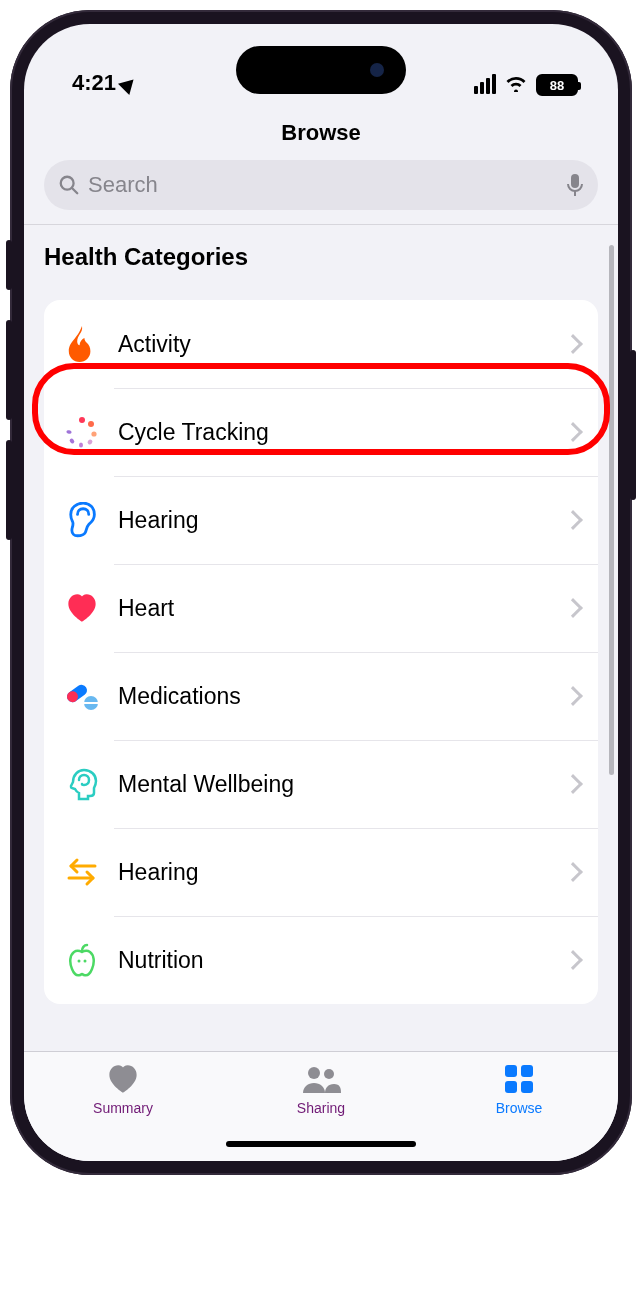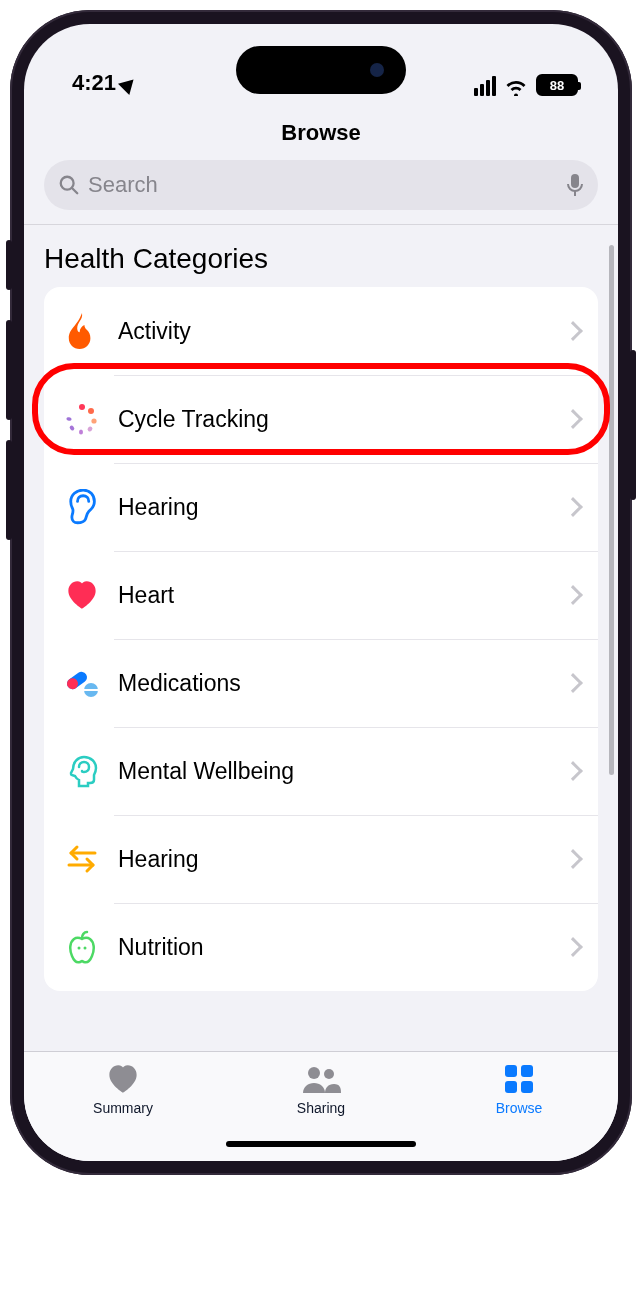--- a/index.html
+++ b/index.html
@@ -61,21 +61,21 @@
     height: 80px;
     display: flex;
     align-items: flex-end;
     justify-content: space-between;
     padding: 0 40px 8px 48px;
     font-weight: 600;
     font-size: 22px;
     color: #000;
   }
   .status-left { display:flex; align-items:center; gap:4px;}
-  .status-right { display:flex; align-items:flex-end; gap:8px;}
+  .status-right { display:flex; align-items:flex-start; gap:8px;}
   .loc-arrow {
     width:0;height:0;
     border-left:8px solid transparent;
     border-right:8px solid transparent;
     border-bottom:14px solid #000;
     transform: rotate(45deg) translateY(2px);
     margin-left:2px;
   }
   .cell-bars { display:flex; align-items:flex-end; gap:2px;}
   .cell-bars span{ width:4px; background:#000; border-radius:1px;}
@@ -125,24 +125,24 @@
   .divider-line { height:1px; background:#d7d6dc;}
 
   
   .section {
     padding: 18px 20px 0 20px;
     flex:1;
     position:relative;
     overflow:hidden;
   }
   .section-title {
-    font-size:28px;
-    font-weight:400;
+    font-size:24px;
+    font-weight:700;
     color:#000;
-    margin-bottom:12px;
+    margin-bottom:29px;
   }
   .list-card {
     background:#fff;
     border-radius:16px;
   }
   .row {
     display:flex;
     align-items:center;
     height:88px;
     padding:0 18px 0 18px;
@@ -202,21 +202,21 @@
     display:flex;
     justify-content:space-around;
     align-items:flex-start;
     padding-top:10px;
   }
   .tab {
     display:flex;
     flex-direction:column;
     align-items:center;
     font-size:14px;
-    color:#0f172a;
+    color:#701a75;
     gap:4px;
     width:120px;
   }
   .tab.active { color:#0a7aff; }
   .tab-icon { height:34px; display:flex; align-items:center; justify-content:center;}
 
   .home-indicator{
     position:absolute;
     bottom:14px;
     left:50%;

